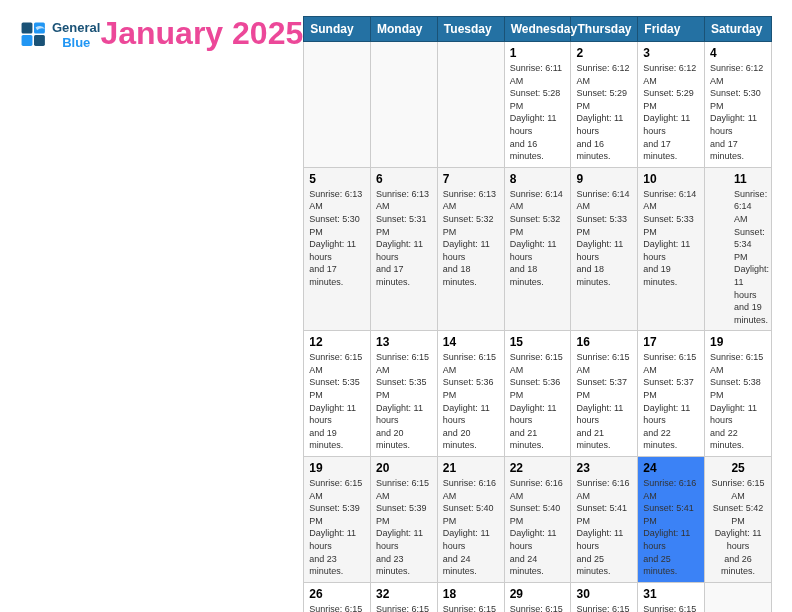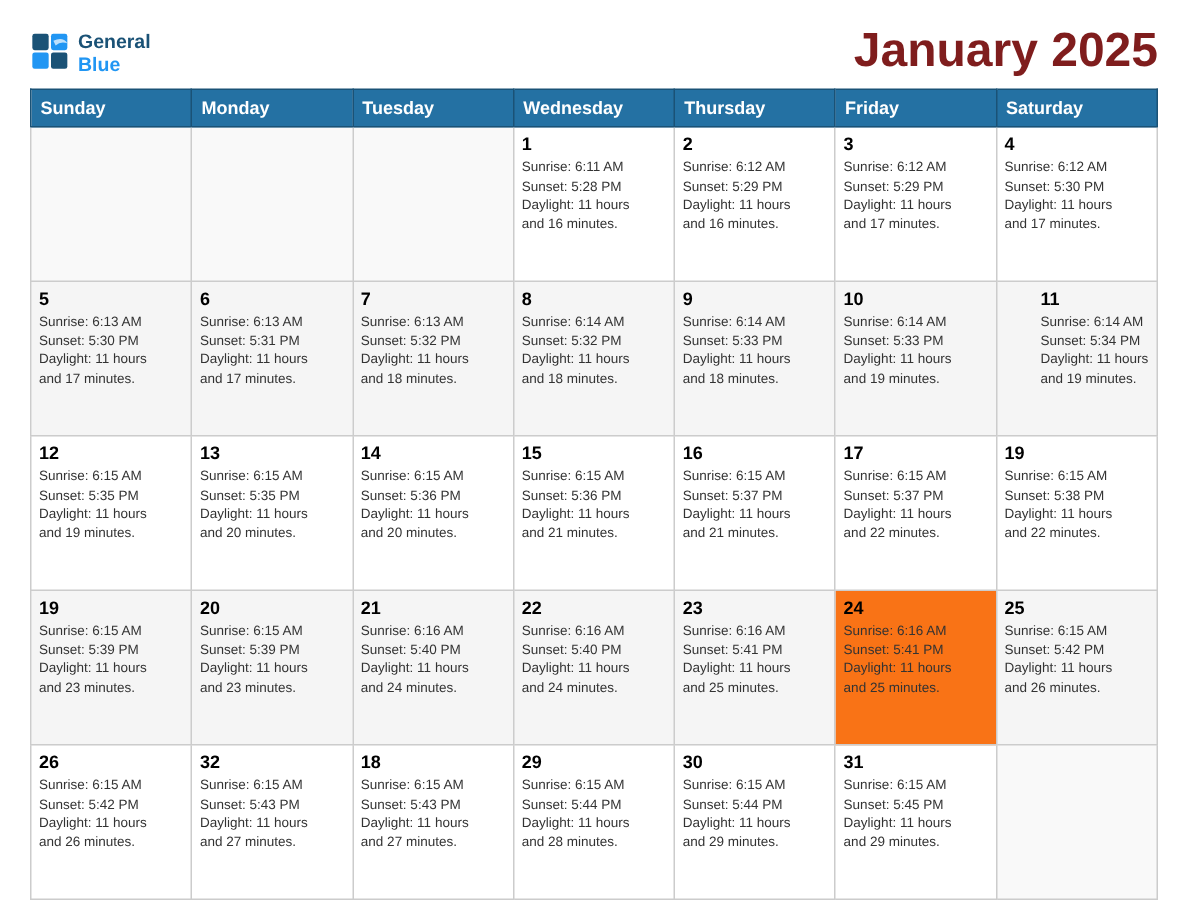--- a/index.html
+++ b/index.html
@@ -8,21 +8,21 @@
       background: #fff;
       width: 792px;
       height: 612px;
       overflow: hidden;
     }
     .page {
       width: 792px;
       height: 612px;
       padding: 16px 20px 12px 20px;
       display: flex;
-      flex-direction: column;
+      flex-direction: row;
     }
     .header {
       display: flex;
       align-items: flex-start;
       justify-content: space-between;
       margin-bottom: 8px;
     }
     .logo {
       display: flex;
       align-items: center;
@@ -32,21 +32,21 @@
     .logo-icon {
       width: 28px;
       height: 28px;
     }
     .title-block {
       text-align: right;
     }
     .month-title {
       font-size: 32px;
       font-weight: bold;
-      color: #7f1d1d;
+      color: #ec4899;
       line-height: 1.1;
       text-align: right;
     }
     .location {
       font-size: 14px;
       color: #444;
       margin-top: 2px;
     }
     .calendar {
       flex: 1;
@@ -105,21 +105,21 @@
       <svg class="logo-icon" viewBox="0 0 36 36">
         <rect x="2" y="2" width="14" height="14" rx="2" fill="#1a5276"></rect>
         <rect x="18" y="2" width="14" height="14" rx="2" fill="#2196F3"></rect>
         <rect x="2" y="18" width="14" height="14" rx="2" fill="#2196F3"></rect>
         <rect x="18" y="18" width="14" height="14" rx="2" fill="#1a5276"></rect>
 
         <path d="M20 8 Q28 4 32 10 Q26 8 22 12 Z" fill="#fff" opacity="0.7"></path>
       </svg>
       <div>
         <div style="font-size:13px;font-weight:bold;color:#1a5276;">General</div>
-        <div style="font-size:13px;font-weight:bold;color:#2196F3;">Blue</div>
+        <div style="font-size:13px;font-weight:bold;color:#2196F3;text-align:center;">Blue</div>
       </div>
     </div>
     <div class="title-block">
       <div class="month-title">January 2025</div>
     </div>
   </div>
 
   <table class="calendar">
     <thead>
       <tr>
@@ -297,28 +297,28 @@
 Daylight: 11 hours
 and 24 minutes.</div>
           </td>
           <td style="background: rgb(245, 245, 245);">
             <span class="day-num">23</span>
             <div class="day-info" style="white-space: pre-line;">Sunrise: 6:16 AM
 Sunset: 5:41 PM
 Daylight: 11 hours
 and 25 minutes.</div>
           </td>
-          <td style="background: #f97316;">
+          <td style="background: #3b82f6;">
             <span class="day-num">24</span>
             <div class="day-info" style="white-space: pre-line;">Sunrise: 6:16 AM
 Sunset: 5:41 PM
 Daylight: 11 hours
 and 25 minutes.</div>
           </td>
-          <td style="background: rgb(245, 245, 245);">
+          <td style="background: rgb(245, 245, 245); text-align: center;">
             <span class="day-num">25</span>
             <div class="day-info" style="white-space: pre-line;">Sunrise: 6:15 AM
 Sunset: 5:42 PM
 Daylight: 11 hours
 and 26 minutes.</div>
           </td>
         </tr>
         <tr>
           <td style="background: rgb(255, 255, 255);">
             <span class="day-num">26</span>

